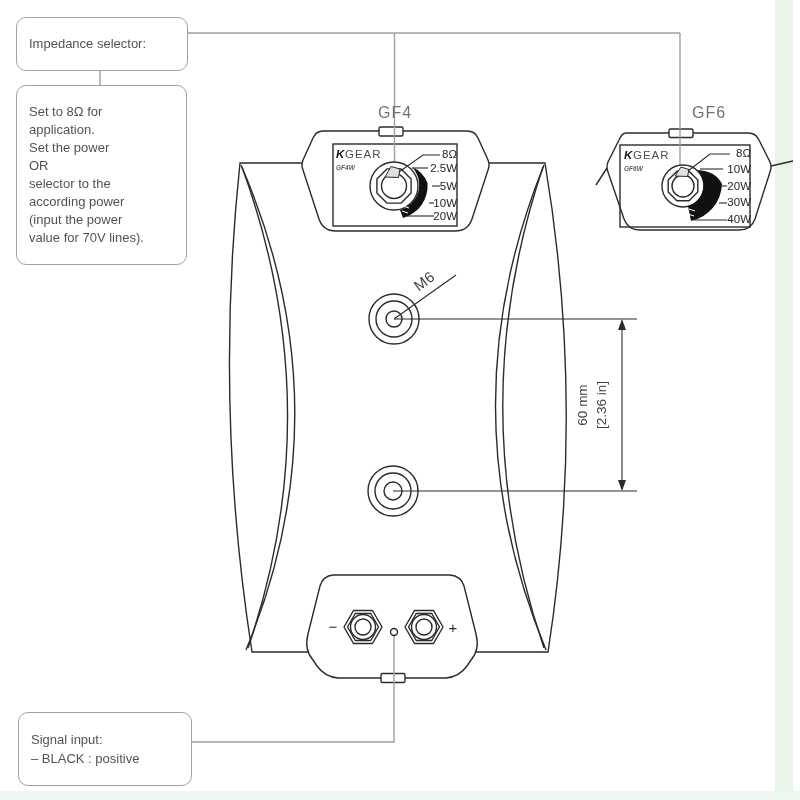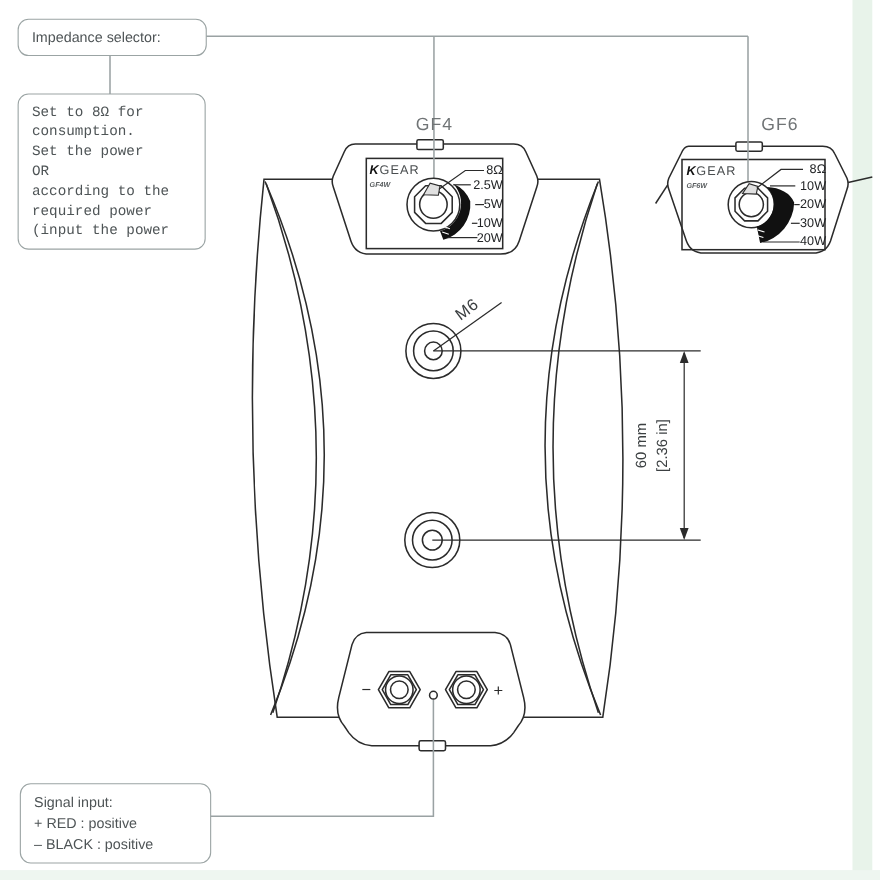--- a/index.html
+++ b/index.html
@@ -2,21 +2,21 @@
 <html><head>
 <meta charset="utf-8">
 <style>
   html,body{margin:0;padding:0;}
   #stage{position:relative;width:800px;height:800px;background:#ffffff;overflow:hidden;
          font-family:"Liberation Sans",sans-serif;}
   #edge-strip-right{position:absolute;right:7px;top:0;width:18px;height:800px;background:#e8f3ea;}
   #edge-strip-bottom{position:absolute;left:0;bottom:0;width:800px;height:9px;background:#eef6f0;}
   svg{position:absolute;left:0;top:0;}
   .callout{position:absolute;background:#ffffff;border:1.6px solid #9ba4a4;border-radius:10px;
-           color:#4e5456;font-size:13px;line-height:18px;padding:7px 12px;}
+           color:#4e5456;font-size:13px;line-height:18px;padding:17px 12px;}
   .callout.signal{line-height:19px;}
   .ink{stroke:#2b2b2b;fill:none;stroke-width:1.4;}
   .inkfill{stroke:#2b2b2b;fill:#ffffff;stroke-width:1.4;}
   .thin{stroke:#2b2b2b;fill:none;stroke-width:1.1;}
   .gray{stroke:#9aa2a3;fill:none;stroke-width:1.4;}
   .tap{font-size:11.5px;fill:#232527;}
   .title{font-size:16px;fill:#707476;letter-spacing:1px;}
   .logo-k{font-size:11.5px;font-weight:bold;font-style:italic;fill:#111;}
   .logo-gear{font-size:11.5px;fill:#4a4e50;letter-spacing:1px;}
   .model{font-size:6.5px;font-weight:bold;font-style:italic;fill:#5a5e60;}
@@ -145,28 +145,28 @@
     </g>
 
     <text class="title" x="395" y="118" text-anchor="middle">GF4</text>
     <text class="title" x="709" y="118" text-anchor="middle">GF6</text>
   </svg>
 
   <div class="callout" style="left:16px;top:17px;width:146px;">
     <span>Impedance selector:</span>
   </div>
 
-  <div class="callout" style="left:16px;top:85px;width:145px;font-family:Liberation Mono, monospace;">
+  <div class="callout" style="left:16px;top:85px;width:145px;">
     <div>Set to 8Ω for</div>
-    <div>consumption.</div>
+    <div>application.</div>
     <div>Set the power</div>
     <div>OR</div>
-    <div>according to the</div>
-    <div>required power</div>
+    <div>selector to the</div>
+    <div>according power</div>
     <div>(input the power</div>
+    <div>value for 70V lines).</div>
   </div>
 
   <div class="callout signal" style="left:18px;top:712px;width:148px;">
     <div>Signal input:</div>
-    <div>+ RED : positive</div>
     <div>– BLACK : positive</div>
   </div>
 </div>
 
 </body></html>

